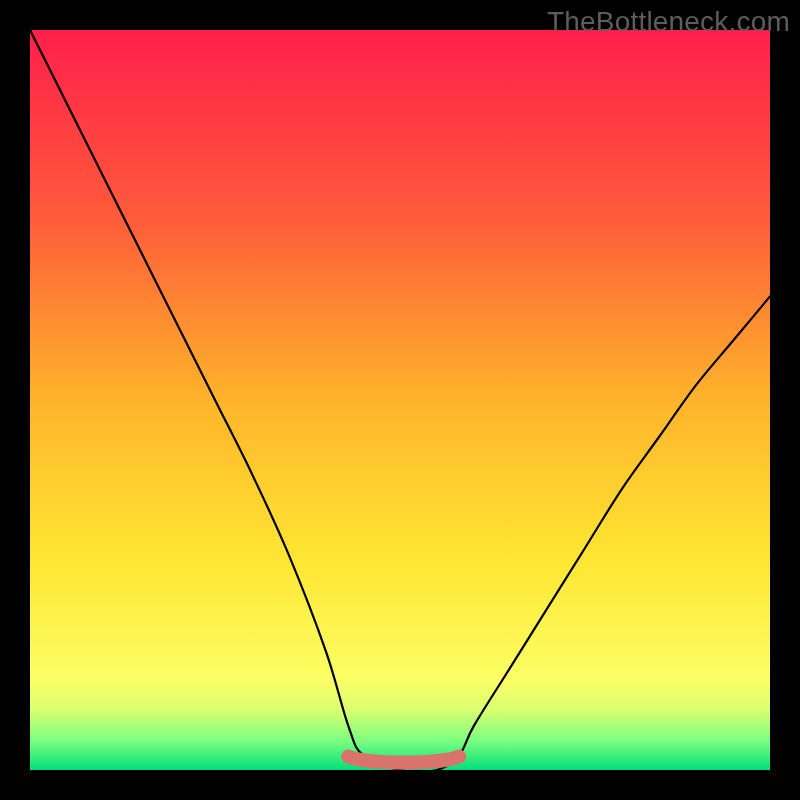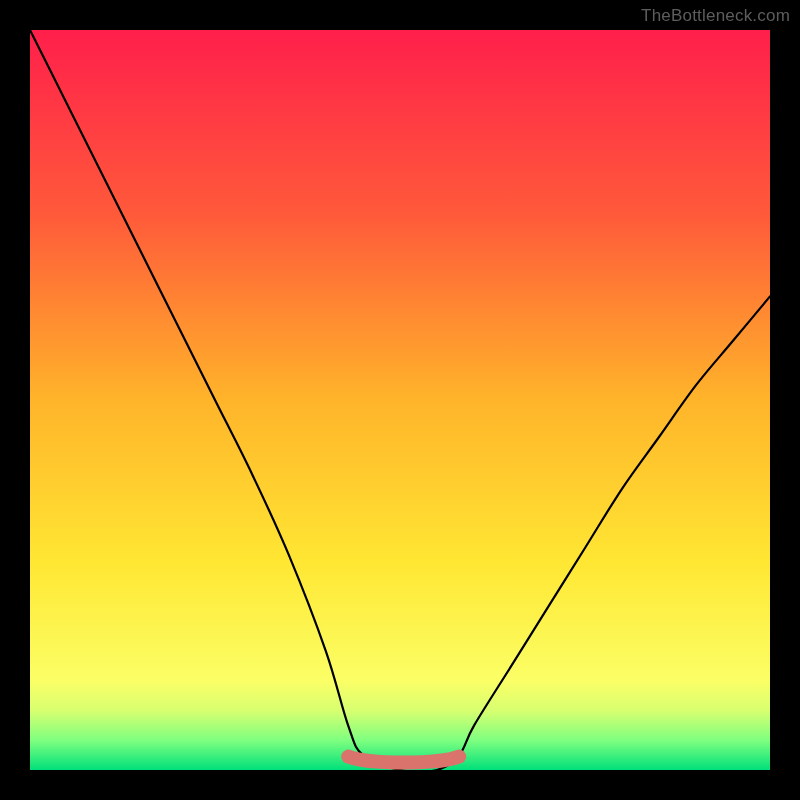--- a/index.html
+++ b/index.html
@@ -15,21 +15,21 @@
     position: relative;
     width: 800px;
     height: 800px;
     background: #000;
   }
   .watermark {
     position: absolute;
     top: 6px;
     right: 10px;
     color: #5d5d5d;
-    font-size: 17px;
+    font-size: 28px;
     font-weight: 500;
     letter-spacing: 0.2px;
     z-index: 10;
   }
   .plot {
     position: absolute;
     left: 30px;
     top: 30px;
     width: 740px;
     height: 740px;

